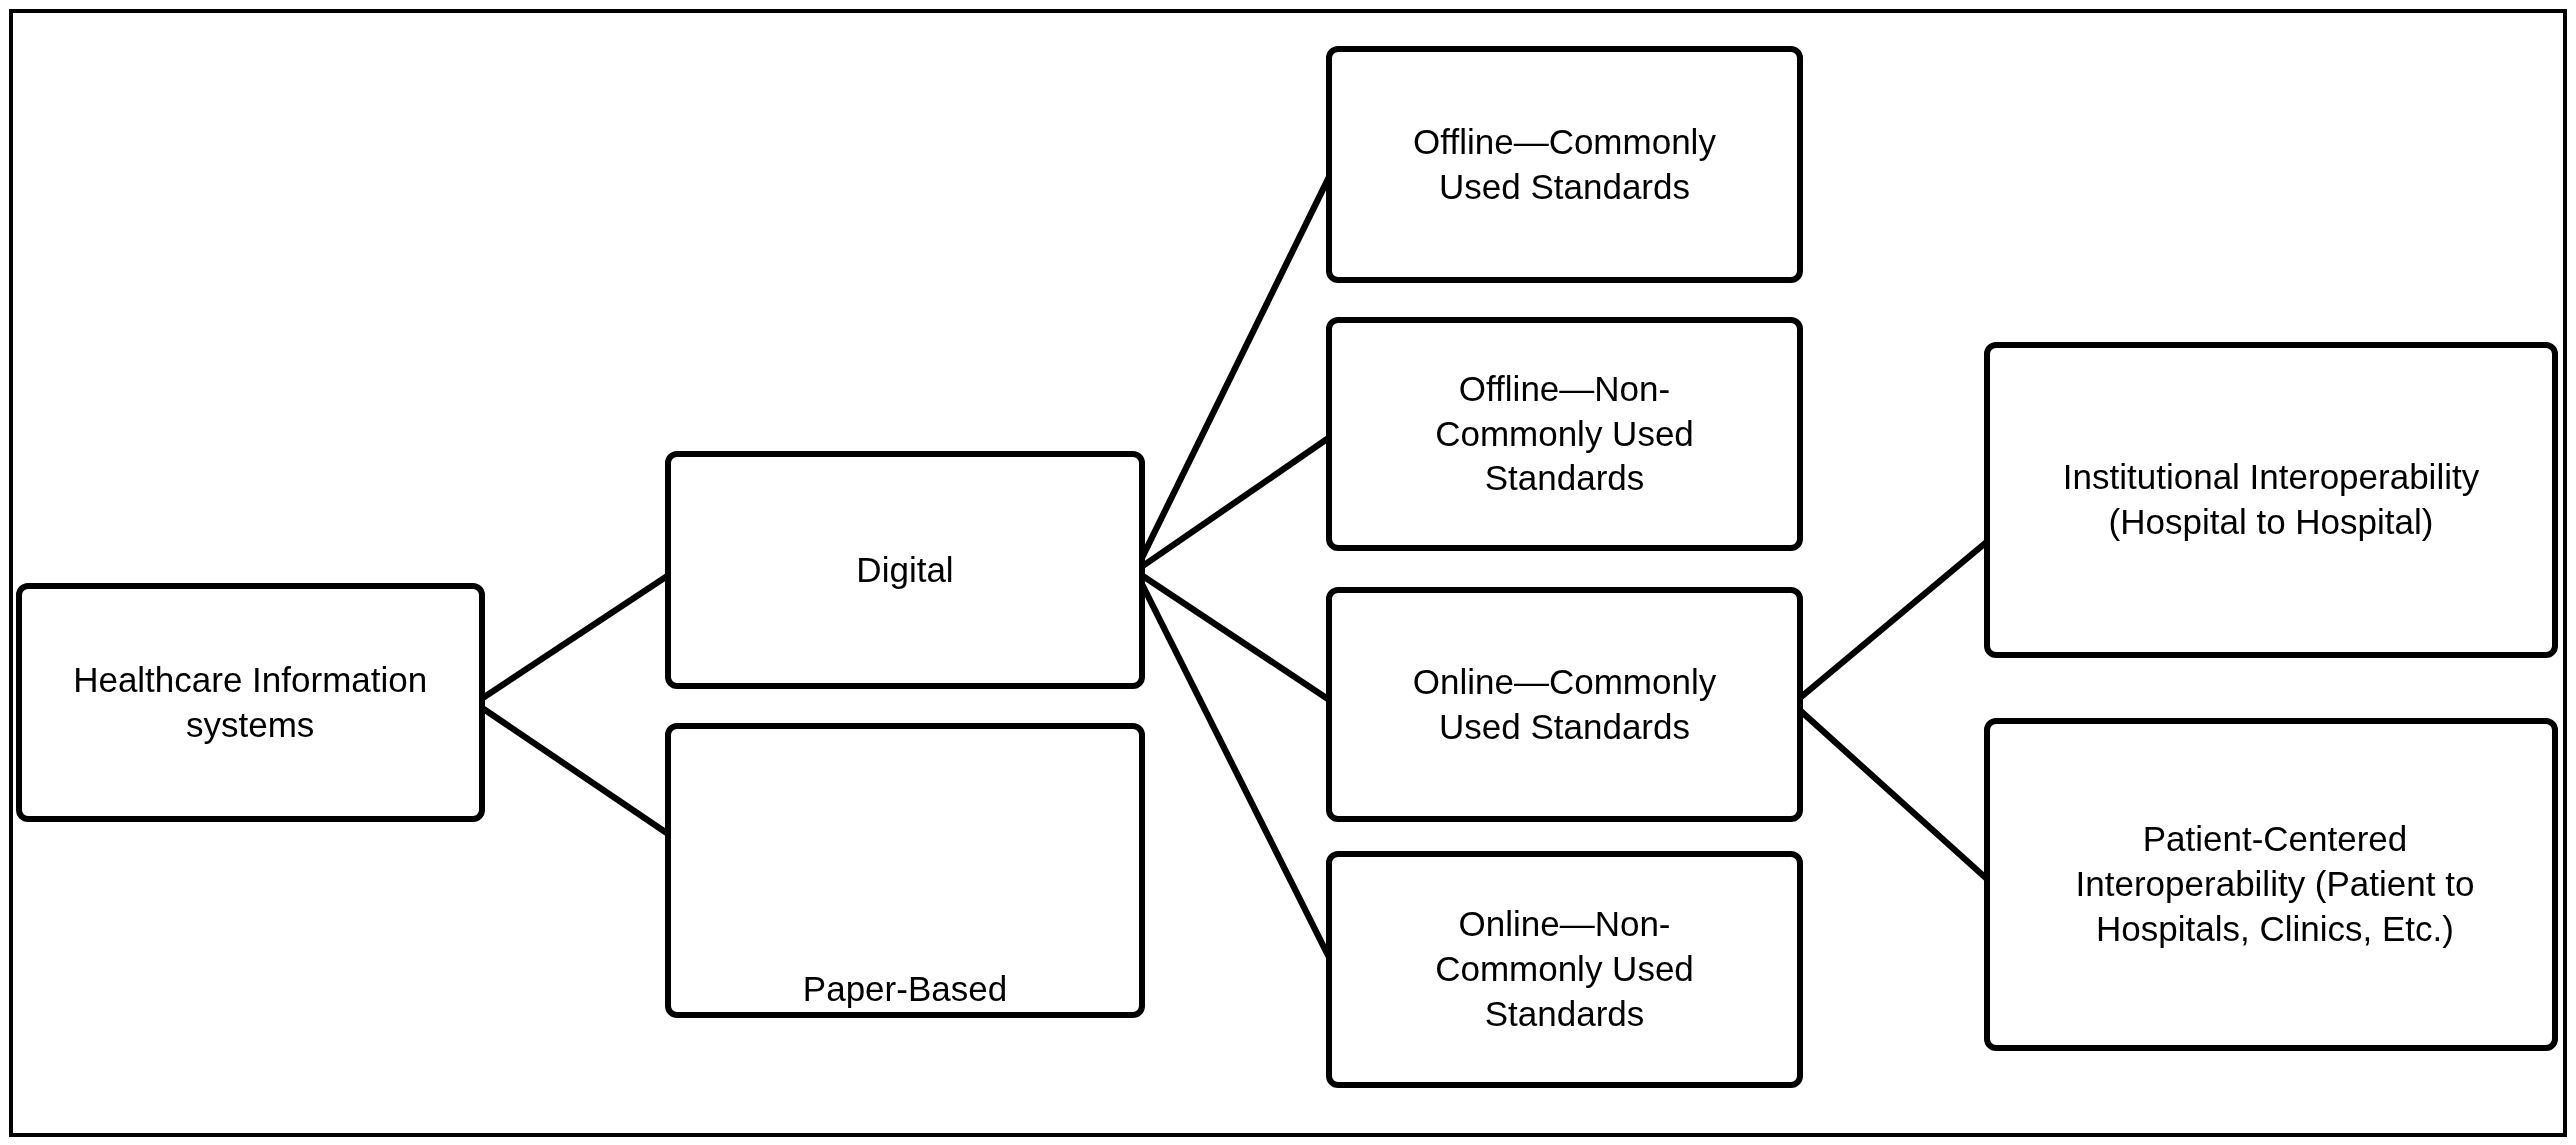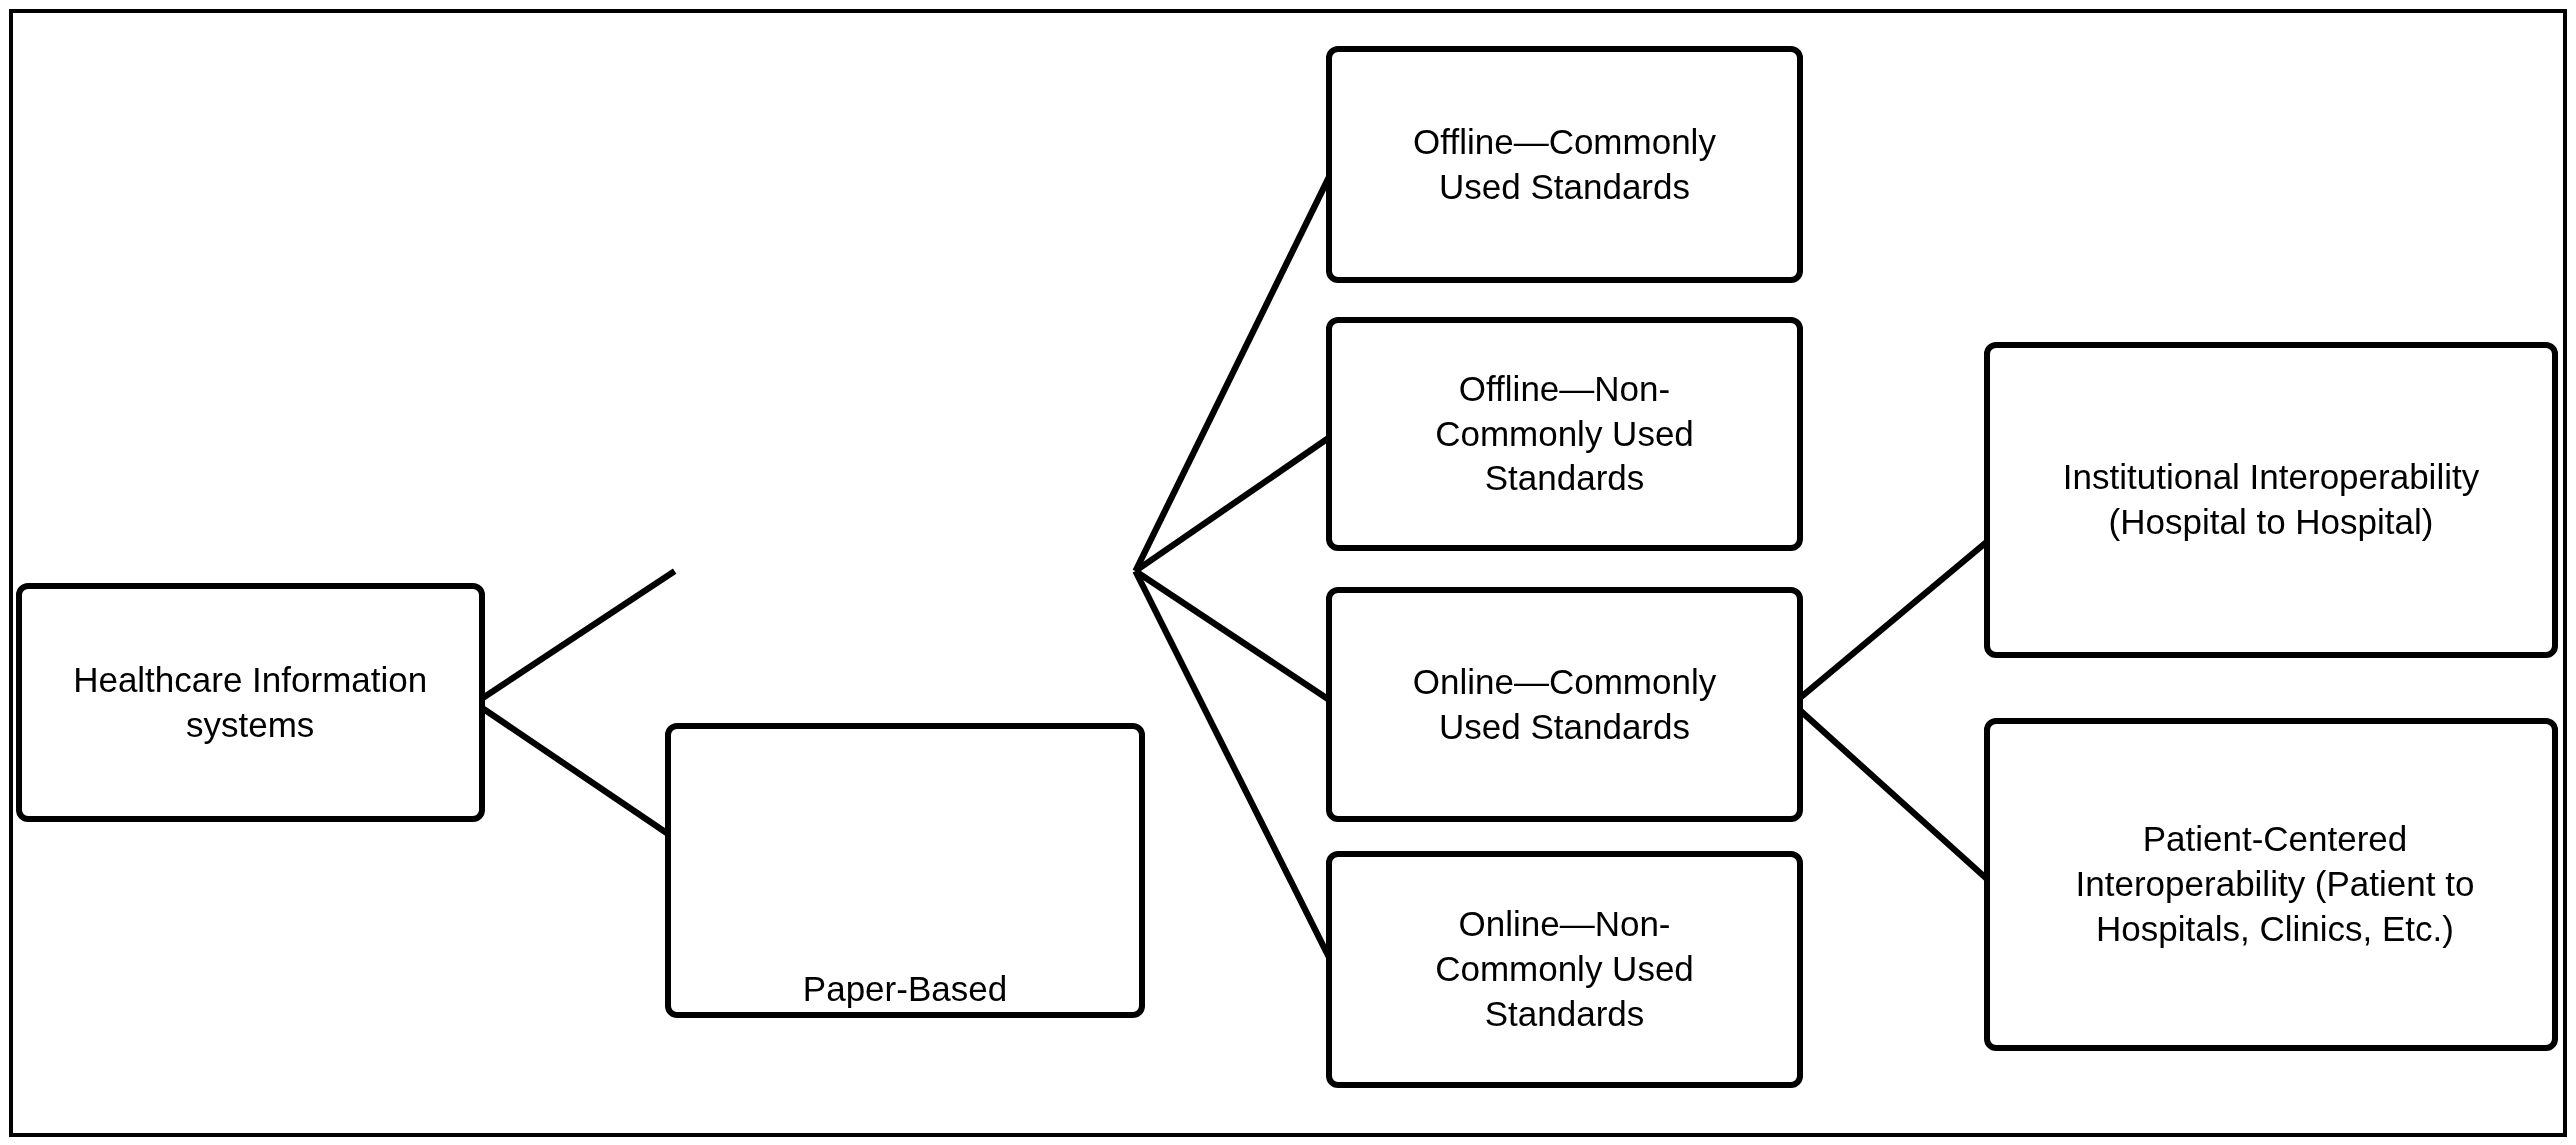--- a/index.html
+++ b/index.html
@@ -82,20 +82,23 @@
     <line x1="1444" y1="726" x2="1698" y2="1233"></line>
     <line x1="2280" y1="895" x2="2535" y2="682"></line>
     <line x1="2280" y1="895" x2="2535" y2="1125"></line>
   </svg>
 
   <div class="node n-his">
     <div class="label">Healthcare Information
 systems</div>
   </div>
 
+  <div class="node n-digital">
+    <div class="label">Digital</div>
+  </div>
 
   <div class="node n-paper">
     <div class="label">Paper-Based</div>
   </div>
 
   <div class="node n-off-common">
     <div class="label">Offline—Commonly
 Used Standards</div>
   </div>
 

